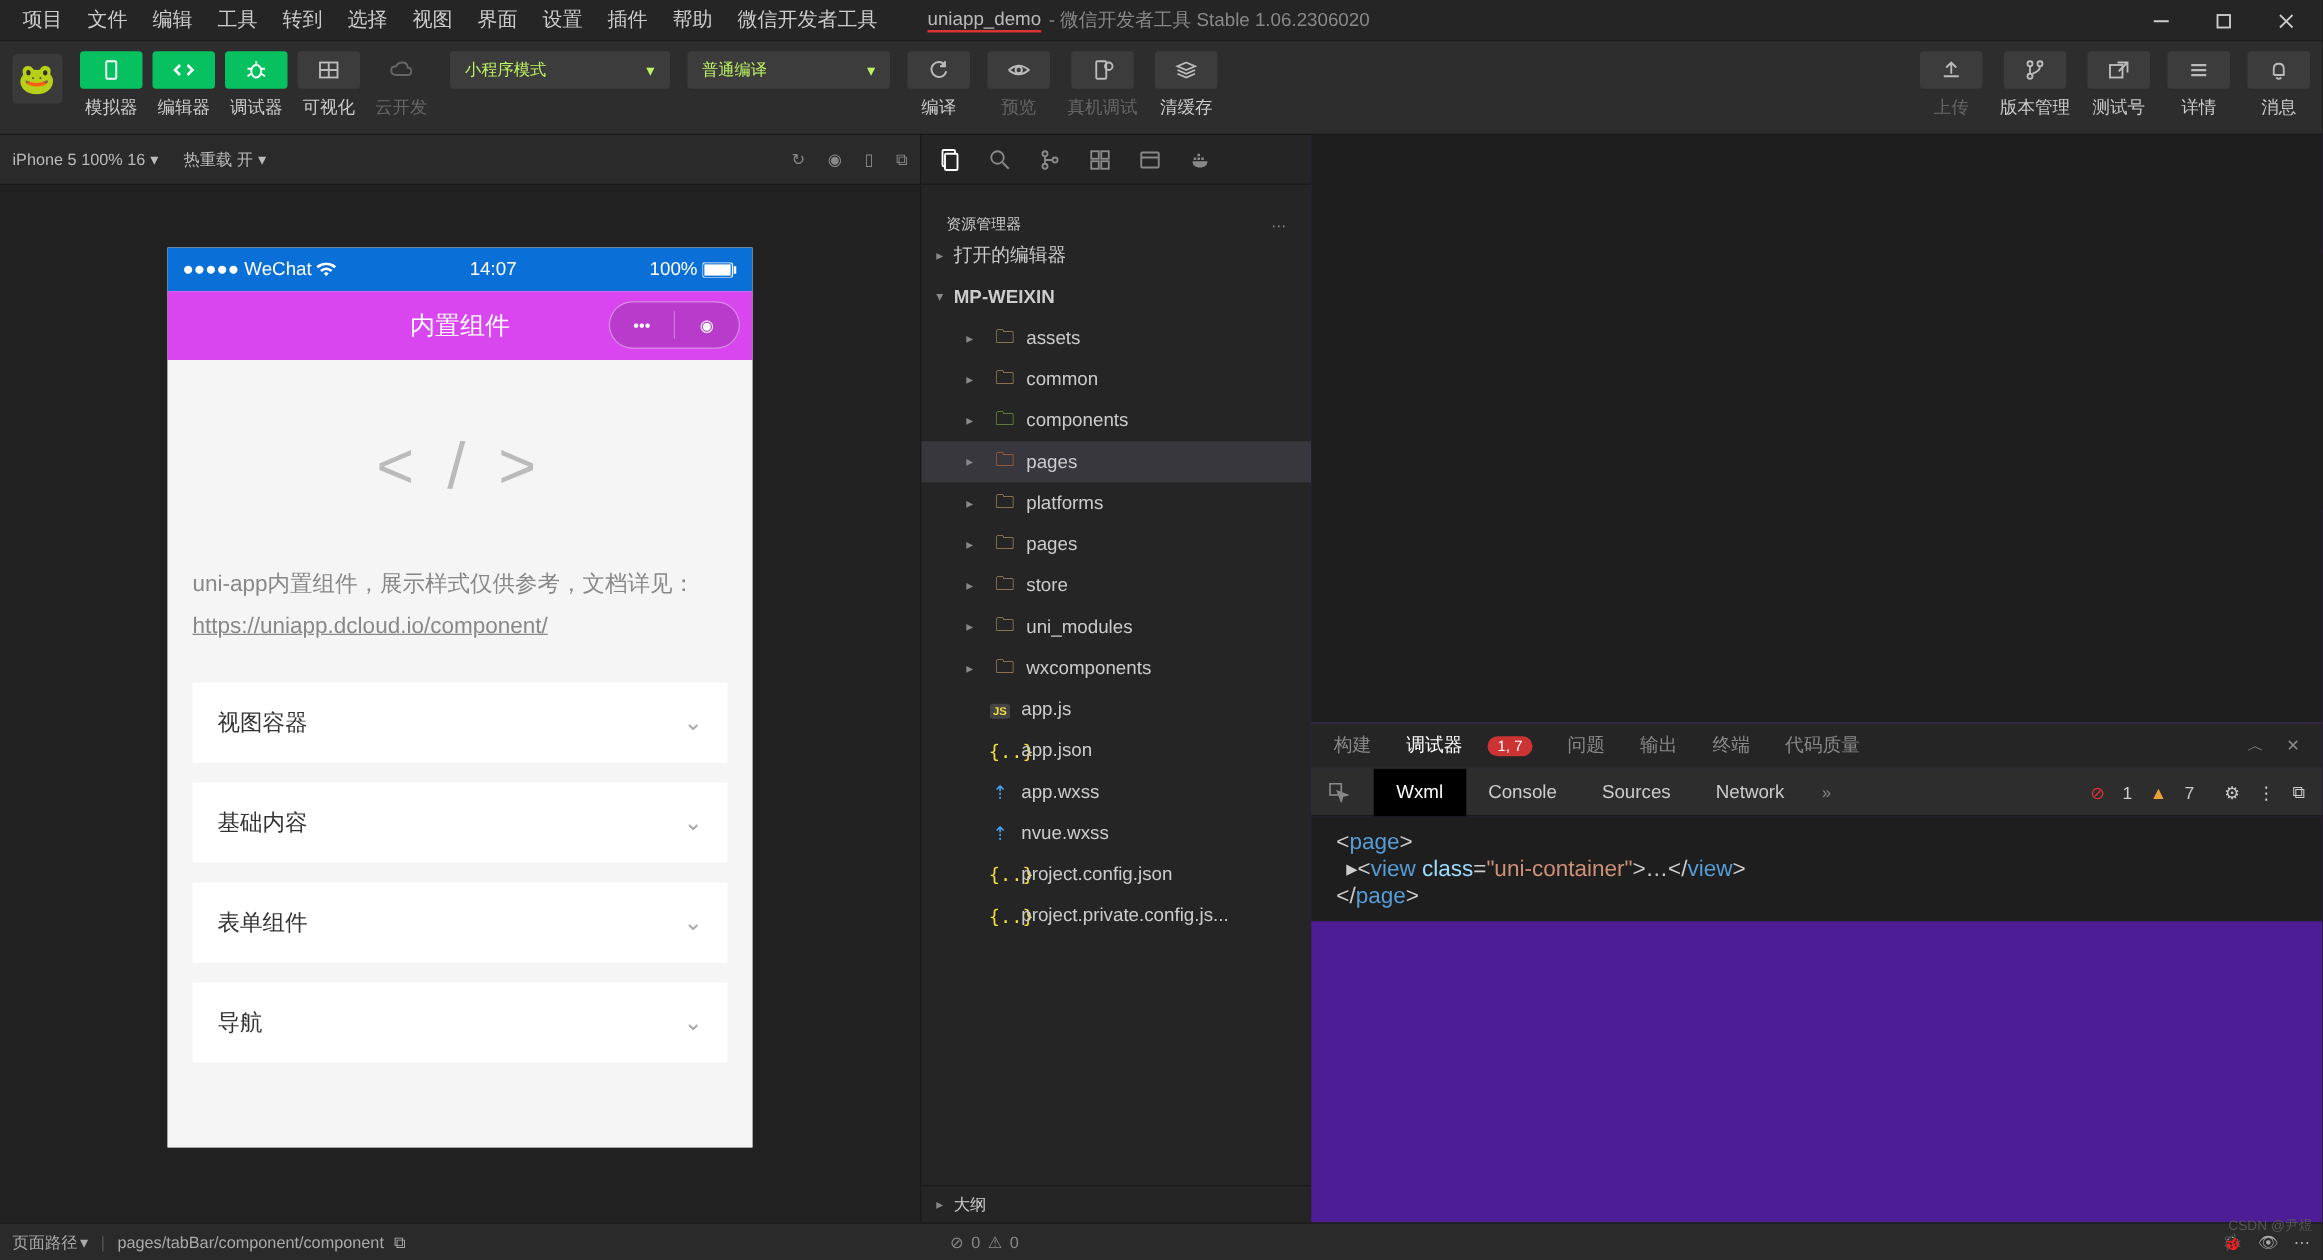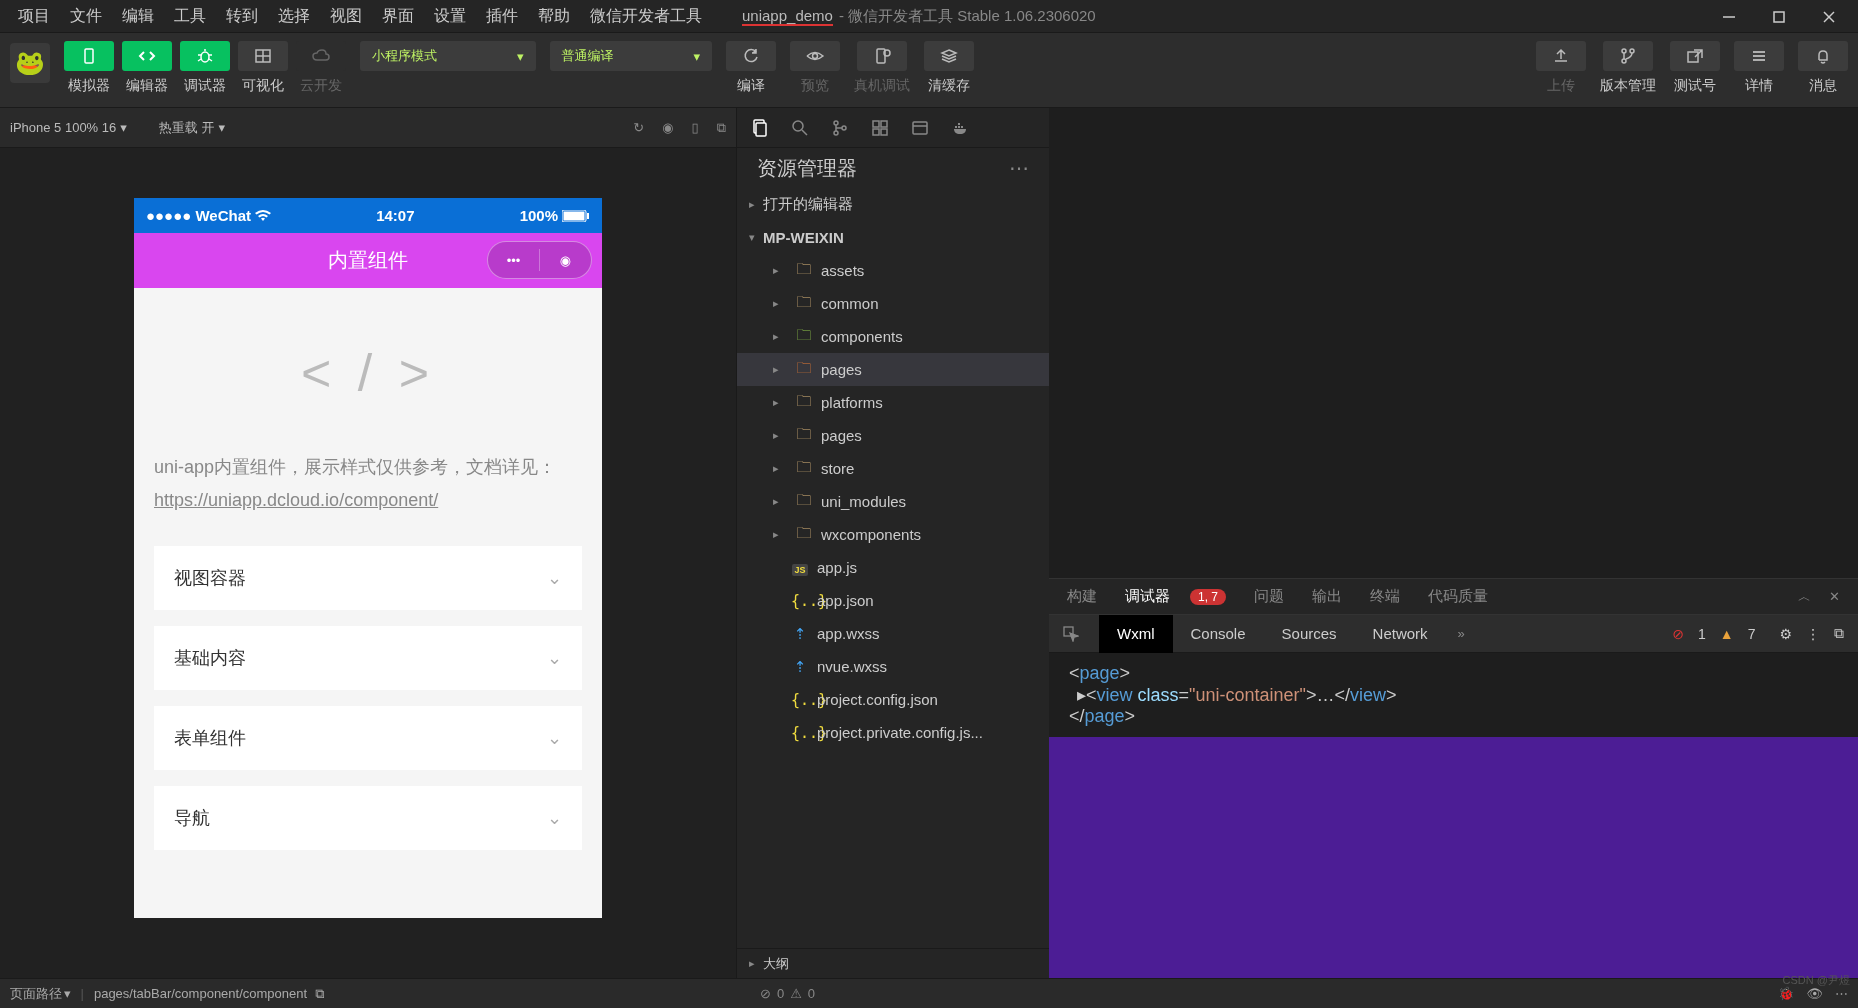--- a/index.html
+++ b/index.html
@@ -23,45 +23,45 @@
 .tb-btn.dark{background:#2d2d2d;color:#666}
 .tb-label{font-size:14px;color:#ccc}
 .tb-label.dim{color:#666}
 .tb-select{height:30px;background:#3c3c3c;border-radius:3px;display:flex;align-items:center;padding:0 12px;gap:80px;cursor:pointer;margin-top:0}
 .tb-select span{color:#bef264}
 .tb-select-arrow{color:#888}
 .tb-section{display:flex;gap:14px;margin-top:0}
 .tb-right{margin-left:auto;display:flex;gap:14px}
 .main{display:flex;height:calc(100% - 108px - 30px)}
 .simulator{width:736px;background:#212121;display:flex;flex-direction:column}
-.sim-toolbar{height:40px;background:#2a2a2a;display:flex;align-items:center;padding:0 10px;gap:12px;border-bottom:1px solid #1a1a1a}
+.sim-toolbar{height:40px;background:#2a2a2a;display:flex;align-items:center;padding:0 10px;border-bottom:1px solid #1a1a1a}
 .sim-device{color:#bbb;font-size:13px;display:flex;align-items:center;gap:4px}
 .sim-hot{color:#bbb;font-size:13px;display:flex;align-items:center;gap:4px;margin-left:20px}
 .sim-tb-icons{margin-left:auto;display:flex;gap:18px}
 .sim-icon{color:#888;cursor:pointer}
 .device-frame{margin:50px auto 0;width:468px;height:720px;background:#f5f5f5;overflow:hidden}
-.status-bar{height:35px;background:#0a6fd6;display:flex;align-items:center;padding:0 12px;color:#fff;font-size:15px;font-weight:700}
+.status-bar{height:35px;background:#0a6fd6;display:flex;align-items:center;padding:0 12px;color:#fff;font-size:15px;font-weight:400}
 .status-mid{flex:1;text-align:center}
 .nav-bar{height:55px;background:#d946ef;display:flex;align-items:center;justify-content:center;position:relative;color:#fff}
 .nav-title{font-size:20px;color:#fff}
 .nav-capsule{position:absolute;right:10px;top:8px;width:105px;height:38px;border:1px solid rgba(255,255,255,0.4);border-radius:19px;display:flex;align-items:center;background:rgba(0,0,0,0.15)}
 .capsule-half{flex:1;display:flex;align-items:center;justify-content:center;color:#fff}
 .capsule-div{width:1px;height:22px;background:rgba(255,255,255,0.3)}
 .page-body{padding:55px 20px 20px;background:#f5f5f5;height:calc(100% - 90px);overflow:auto}
 .page-icon{text-align:center;color:#bbb;font-size:52px;margin-bottom:50px;letter-spacing:6px}
 .page-desc{font-size:18px;color:#888;line-height:1.6;margin-bottom:8px}
 .page-link{font-size:18px;color:#888;text-decoration:underline}
 .list{margin-top:35px}
 .list-item{background:#fff;height:64px;display:flex;align-items:center;padding:0 20px;margin-bottom:16px;cursor:pointer;font-size:18px;color:#333}
 .list-arrow{margin-left:auto;color:#aaa}
 .editor-panel{width:313px;background:#252525;border-left:1px solid #1a1a1a;display:flex;flex-direction:column}
 .editor-tabs{height:40px;display:flex;align-items:center;padding:0 14px;gap:22px;border-bottom:1px solid #1a1a1a}
 .editor-tab-icon{color:#888;cursor:pointer}
 .editor-tab-icon.active{color:#fff}
-.explorer-hdr{height:40px;display:flex;align-items:center;padding:0 20px;color:#ccc;font-size:20px}
+.explorer-hdr{height:40px;display:flex;align-items:flex-end;padding:0 20px;color:#ccc;font-size:12px}
 .explorer-hdr-icon{margin-left:auto;color:#888}
 .tree{flex:1;overflow:auto}
 .tree-section{height:33px;display:flex;align-items:center;padding:0 12px;color:#ccc;font-size:15px;cursor:pointer}
 .tree-item{height:33px;display:flex;align-items:center;padding:0 12px;color:#ccc;font-size:15px;cursor:pointer;gap:8px}
 .tree-item.selected{background:#37373d}
 .tree-chevron{width:14px;color:#888;font-size:11px}
 .tree-icon{width:18px;text-align:center}
 .tree-indent{display:inline-block}
 .folder-icon{color:#dcb67a}
 .folder-icon.green{color:#8dc149}

